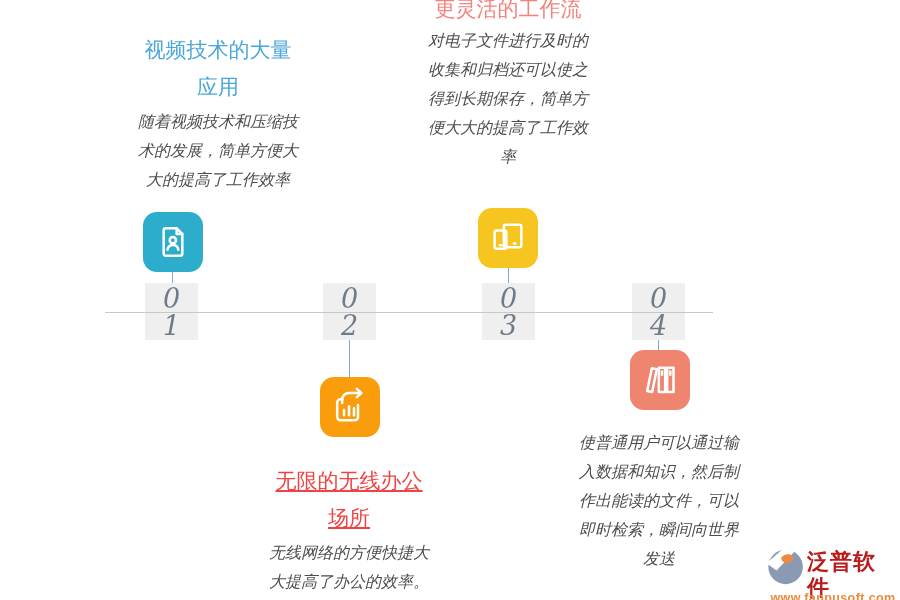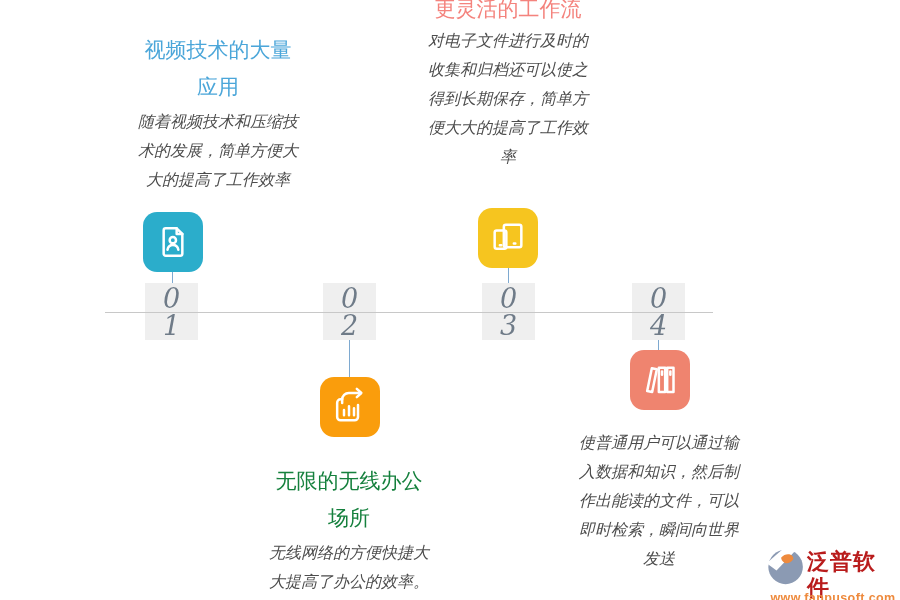--- a/index.html
+++ b/index.html
@@ -39,21 +39,21 @@
   .stroke{fill:none;stroke:#ffffff;stroke-width:1.5;stroke-linecap:round;stroke-linejoin:round;}
   
   .block{position:absolute;text-align:center;z-index:1;}
   .block .heading{font-size:21px;line-height:37px;width:154px;margin:0 auto;font-weight:400;}
   .block .body{font-size:16px;line-height:29px;width:170px;margin:2px auto 0;color:#4d4d4d;font-style:italic;}
   .block-video{left:102px;top:31px;width:176px;margin-left:28px;}
   .block-video .heading{color:#4ba6d9;}
   .block-workflow{left:423px;top:-6px;width:170px;}
   .block-workflow .heading{line-height:30px;color:#f4837d;}
   .block-wireless{left:264px;top:462px;width:170px;}
-  .block-wireless .heading{color:#15803d;}
+  .block-wireless .heading{color:#ef4444;text-decoration:underline;}
   .block-office{left:573px;top:426px;width:172px;}
   .block-office .heading{line-height:30px;color:#f4837d;}
   
   .logo{position:absolute;left:768px;top:546px;width:130px;z-index:2;}
   .logo-row{display:flex;align-items:flex-start;}
   .logo-row svg{width:37px;height:40px;flex:none;margin-right:2px;}
   .brand-name{font-size:22px;font-weight:bold;color:#b91c1c;letter-spacing:1px;line-height:26px;padding-top:3px;}
   .brand-url{font-size:12.5px;font-weight:bold;color:#ee8a3d;letter-spacing:0.4px;margin-top:-10px;text-align:center;}
 </style>
 </head>

